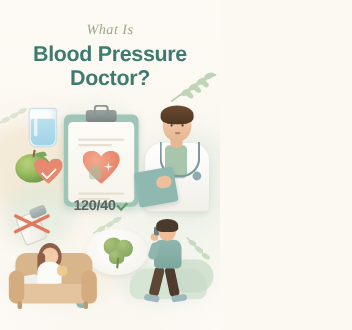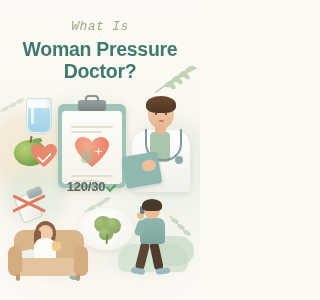--- a/index.html
+++ b/index.html
@@ -22,21 +22,21 @@
   .blob.b1{left:-14px;top:112px;width:86px;height:78px;background:rgba(239,228,203,.55);}
   .blob.b2{left:4px;top:168px;width:62px;height:56px;background:rgba(216,233,219,.5);}
   .blob.b3{right:-10px;top:120px;width:78px;height:80px;background:rgba(223,236,226,.45);}
   .blob.b4{left:52px;top:92px;width:70px;height:40px;background:rgba(230,240,231,.4);}
   .blob.b5{left:8px;top:232px;width:96px;height:46px;background:rgba(243,233,214,.45);}
   .blob.b6{right:10px;top:236px;width:84px;height:40px;background:rgba(219,234,222,.5);}
 
   
   .title-block{position:absolute;left:0;top:20px;width:200px;text-align:center;z-index:6;}
   .eyebrow{
-    font-family:Liberation Mono, monospace;
+    font-family:Liberation Serif, serif;
     font-style:italic;font-size:13px;letter-spacing:.4px;
     color:#9aab83;line-height:1;margin:0 0 6px 0;
   }
   .title-main{
     font-family:"Liberation Sans", sans-serif;
     font-weight:bold;font-size:19.5px;letter-spacing:-.3px;
     color:#3e7a6e;line-height:1.12;margin:0;
     text-shadow:0 1px 0 rgba(255,255,255,.6);
   }
   .title-main .l2{display:block;}
@@ -237,21 +237,21 @@
   <div class="blob b1"></div>
   <div class="blob b2"></div>
   <div class="blob b3"></div>
   <div class="blob b4"></div>
   <div class="blob b5"></div>
   <div class="blob b6"></div>
 
   <div class="title-block">
     <p class="eyebrow">What Is</p>
     <h1 class="title-main">
-      <span>Woman Pressure</span>
+      <span>Blood Pressure</span>
       <span class="l2">Doctor?</span>
     </h1>
   </div>
 
   <svg class="sprig s-right" width="46" height="30" viewBox="0 0 46 30">
     <path d="M44 2 C34 6 20 14 4 26" stroke="#a9c2a0" stroke-width="1.4" fill="none" stroke-linecap="round"></path>
     <g fill="#b6cfac">
       <ellipse cx="38" cy="3" rx="5" ry="2.6" transform="rotate(-28 38 3)"></ellipse>
       <ellipse cx="31" cy="8" rx="5" ry="2.6" transform="rotate(-28 31 8)"></ellipse>
       <ellipse cx="24" cy="13" rx="5" ry="2.6" transform="rotate(-28 24 13)"></ellipse>
@@ -321,21 +321,21 @@
     <div class="board"></div>
     <div class="paper">
       <div class="line ln1"></div>
       <div class="line ln2"></div>
       <div class="bp-heart">
         <div class="h"></div>
         <div class="leafy"></div>
         <div class="spark"></div>
       </div>
       <div class="bp-reading">
-        <span>120/30</span><span class="tick2"></span>
+        <span>120/40</span><span class="tick2"></span>
       </div>
       <div class="line ln3"></div>
       <div class="line ln4"></div>
     </div>
     <div class="clip"></div>
   </div>
 
   <div class="doctor">
     <div class="coat"></div>
     <div class="shirt"></div>

